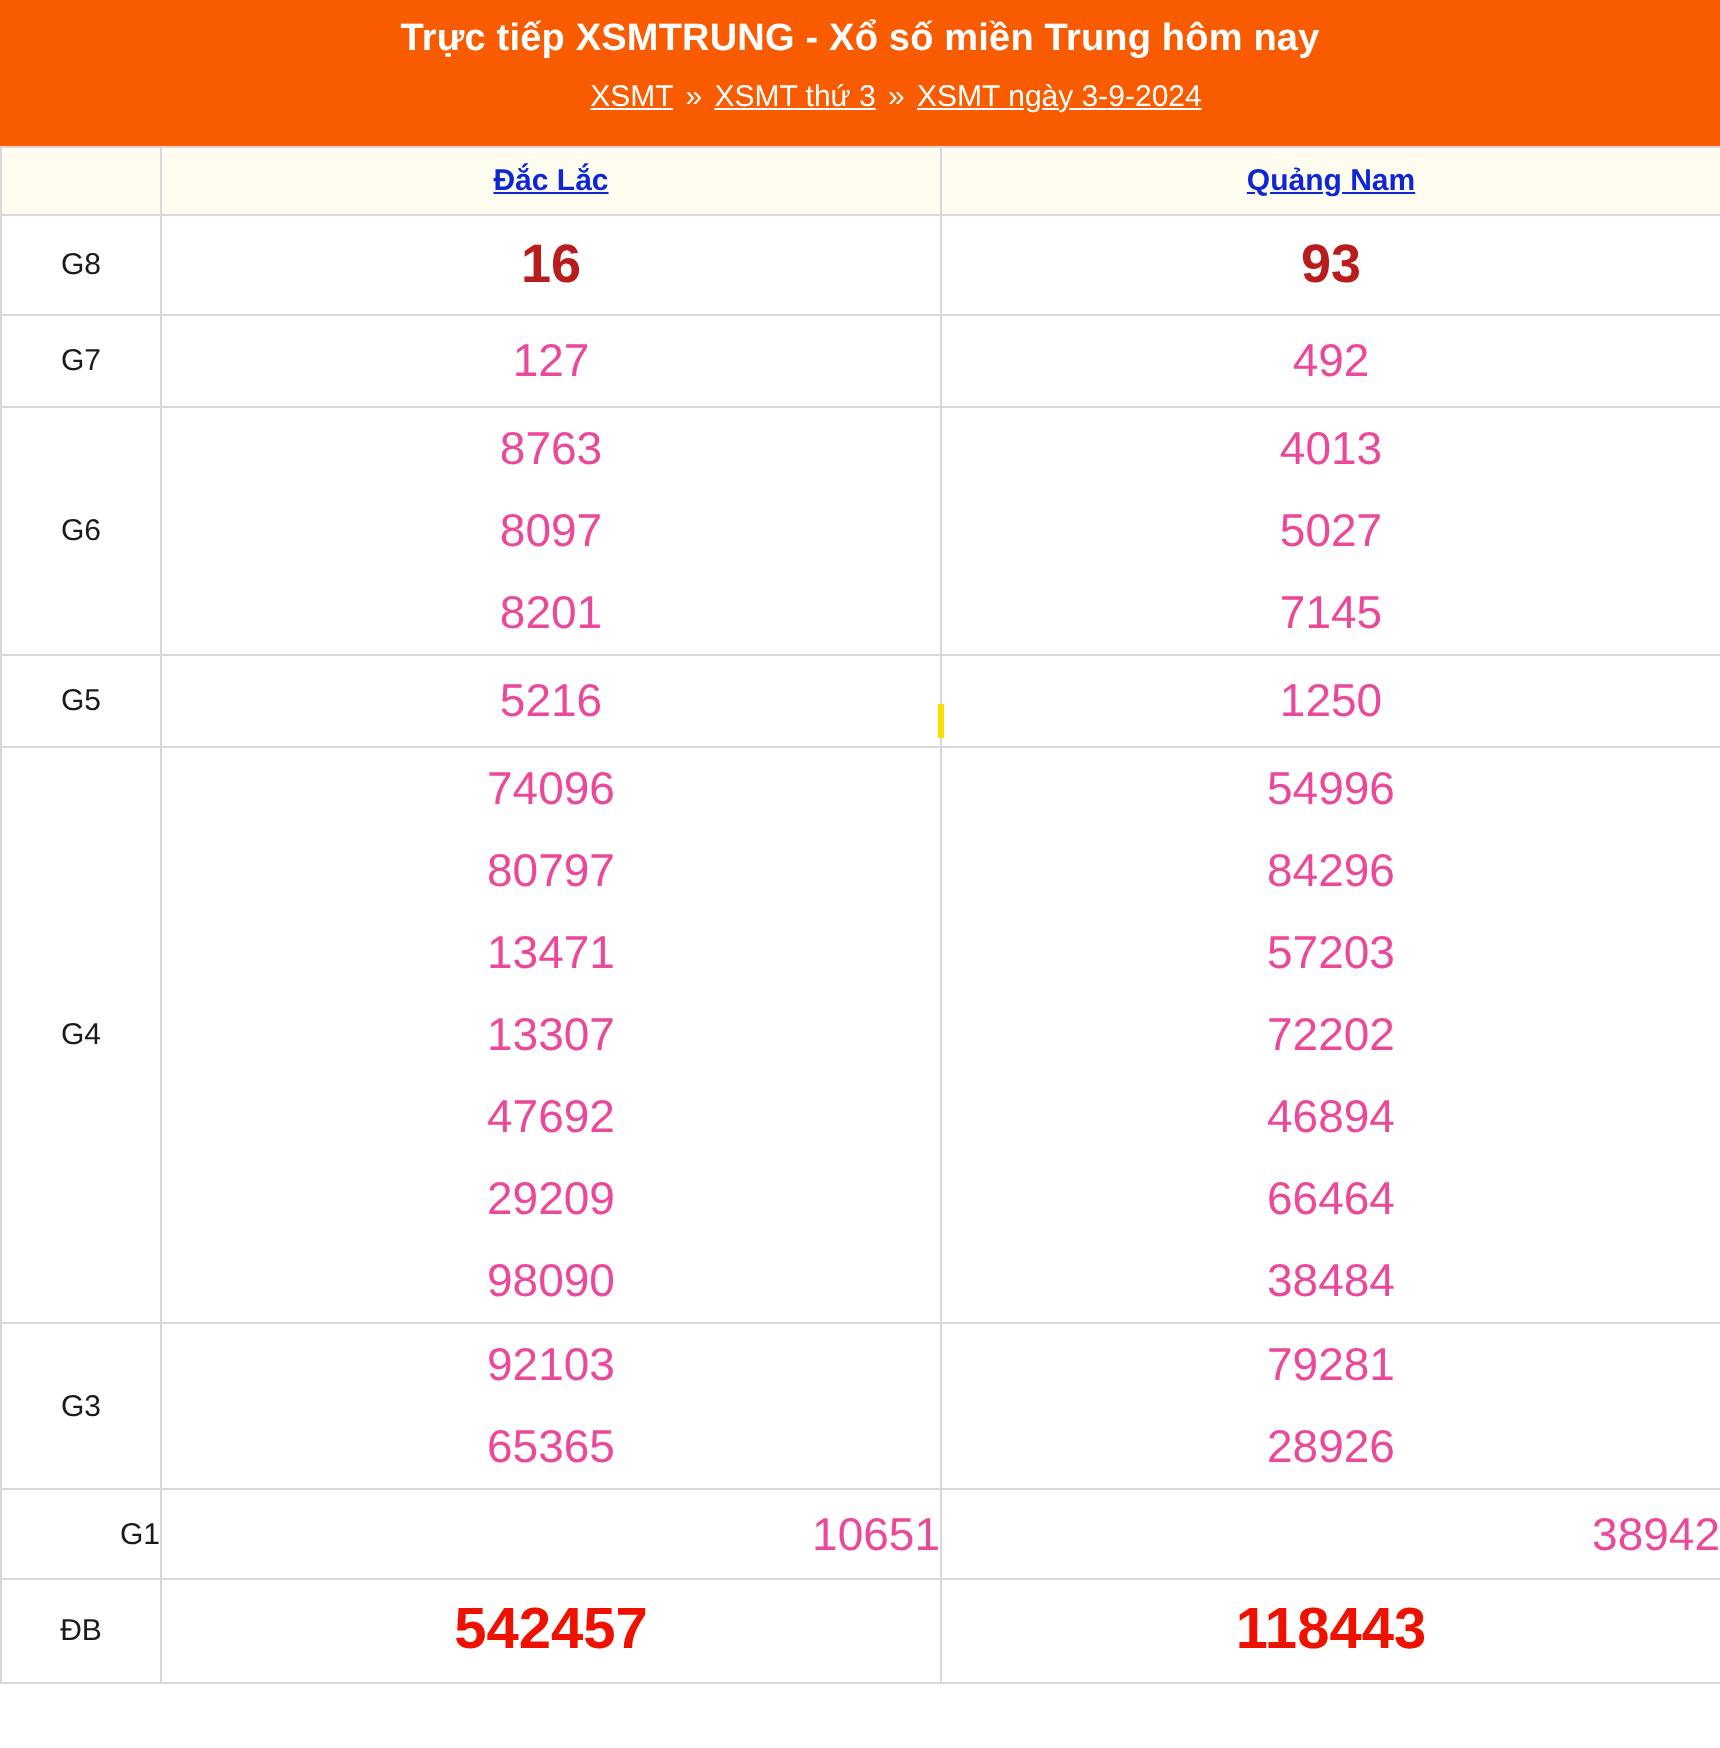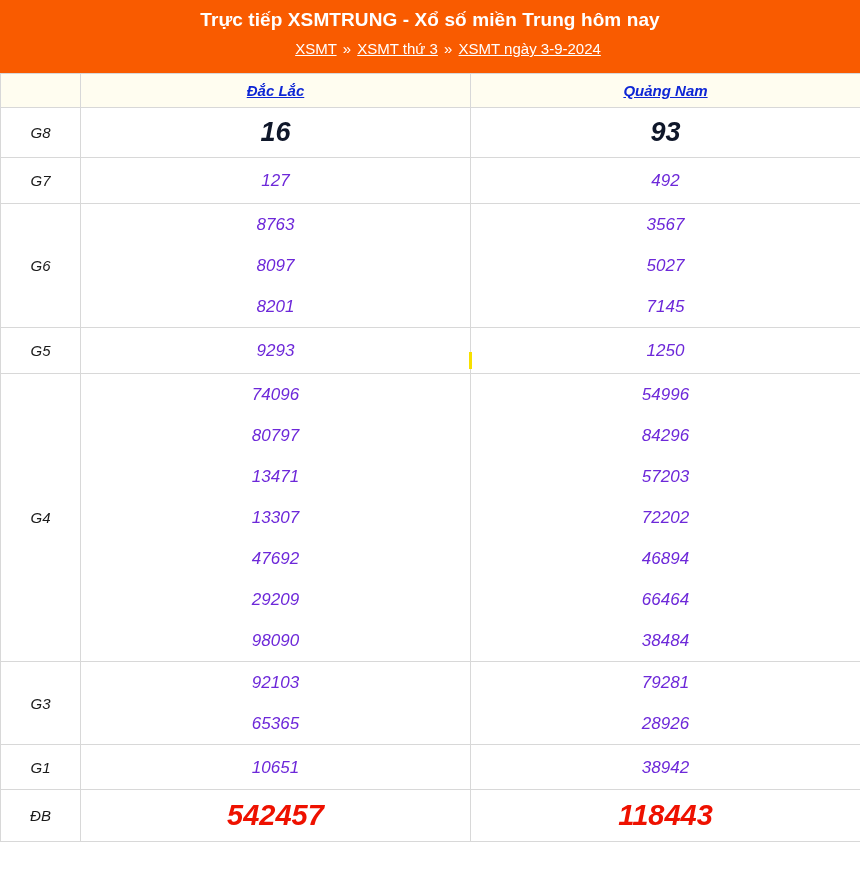--- a/index.html
+++ b/index.html
@@ -56,21 +56,20 @@
   table.results {
     width: 860px;
     border-collapse: collapse;
     table-layout: fixed;
   }
   table.results td, table.results th {
     border: 1px solid #d8d8d8;
     text-align: center;
     vertical-align: middle;
     padding: 0;
-    font-style: italic;
   }
   col.c-label { width: 80px; }
   col.c-prov  { width: 390px; }
 
   .prov-head {
     height: 33px;
     background: #fffdf0;
     font-size: 15px;
     font-weight: bold;
   }
@@ -82,46 +81,46 @@
   .corner {
     background: #fffdf0;
   }
   .glabel {
     font-size: 15px;
     color: #1a1a1a;
     background: #ffffff;
     font-weight: normal;
   }
   .num {
-    font-size: 17px;
-    color: #6d28d9;
+    font-size: 23px;
+    color: #ec4899;
     line-height: 41px;
   }
   .num-row {
     line-height: 41px;
     height: 41px;
   }
   .cell-stack {
     display: block;
   }
   .g8 .num {
     font-size: 27px;
     font-weight: bold;
-    color: #0f172a;
+    color: #b91c1c;
   }
   .db .num {
     font-size: 29px;
     font-weight: bold;
     color: #ee1100;
   }
   tr.row-g8 td { height: 49px; margin-left: 37px; }
   tr.row-g7 td { height: 45px; }
   tr.row-g5 td { height: 45px; }
   tr.row-g2 td { height: 44px; }
-  tr.row-g1 td { height: 44px; }
+  tr.row-g1 td { height: 44px; text-align: right; }
   tr.row-db td { height: 51px; }
 
   .caret {
     position: absolute;
     left: 469px;
     top: 352px;
     width: 3px;
     height: 17px;
     background: #f7e000;
   }
@@ -180,30 +179,30 @@
       </tr>
 
       <tr class="row-g6">
         <td class="glabel">G6</td>
         <td>
           <span class="num cell-stack num-row">8763</span>
           <span class="num cell-stack num-row">8097</span>
           <span class="num cell-stack num-row">8201</span>
         </td>
         <td>
-          <span class="num cell-stack num-row">3567</span>
+          <span class="num cell-stack num-row">4013</span>
           <span class="num cell-stack num-row">5027</span>
           <span class="num cell-stack num-row">7145</span>
         </td>
       </tr>
 
       <tr class="row-g5">
         <td class="glabel">G5</td>
         <td>
-          <span class="num cell-stack">9293</span>
+          <span class="num cell-stack">5216</span>
         </td>
         <td>
           <span class="num cell-stack">1250</span>
         </td>
       </tr>
 
       <tr class="row-g4">
         <td class="glabel">G4</td>
         <td>
           <span class="num cell-stack num-row">74096</span>

